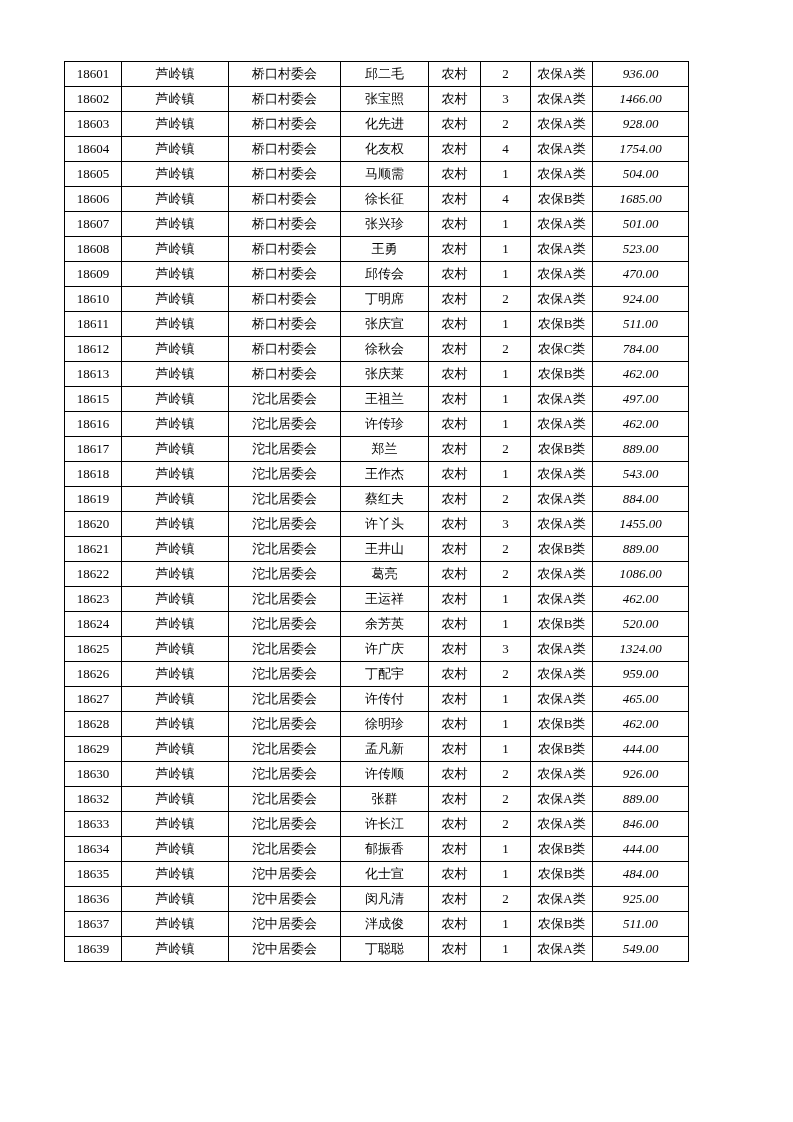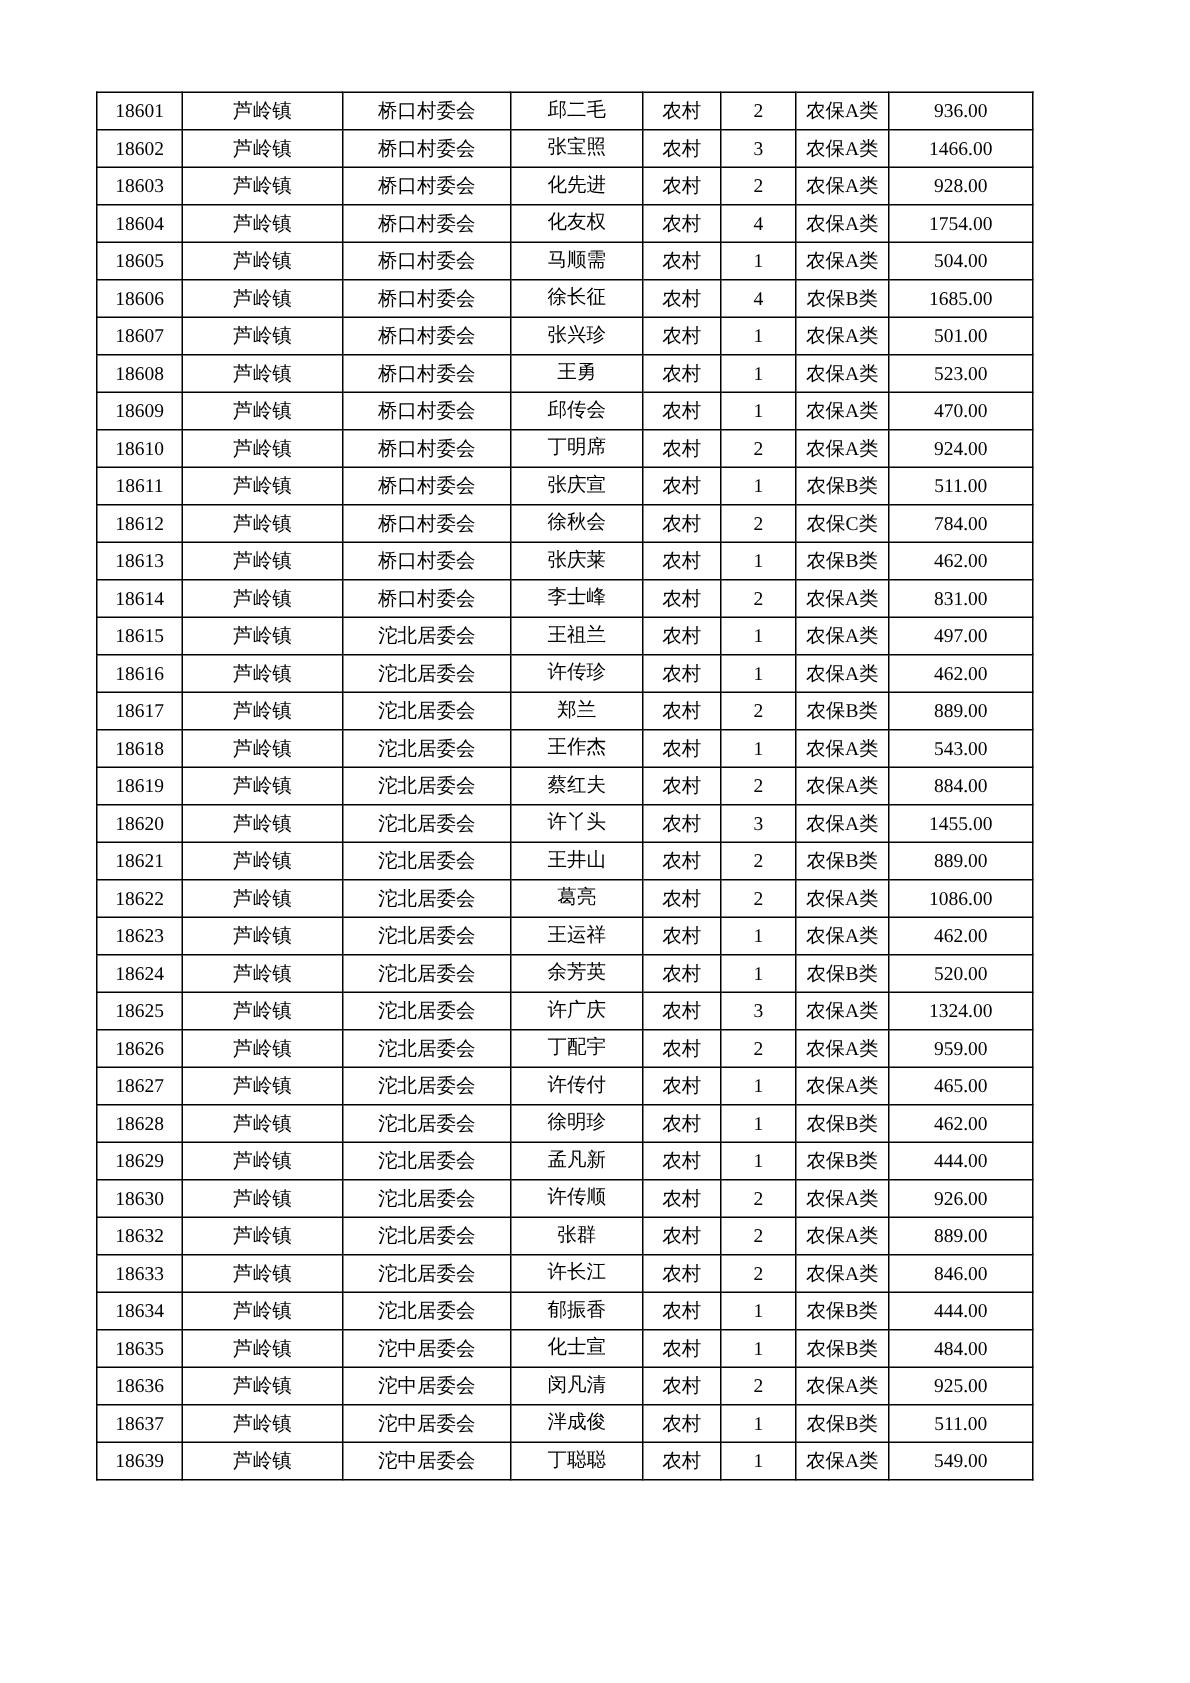--- a/index.html
+++ b/index.html
@@ -33,25 +33,25 @@
     color: #000000;
     padding: 0 2px;
     white-space: nowrap;
     overflow: hidden;
     box-sizing: border-box;
   }
   
   .c0 { width: 57px;  }  
   .c1 { width: 107px; }  
   .c2 { width: 112px; }  
-  .c3 { width: 88px; font-family: Liberation Mono, monospace;  }  
+  .c3 { width: 88px;  }  
   .c4 { width: 52px; text-align: center;  }  
   .c5 { width: 50px;  }  
   .c6 { width: 62px;  }  
-  .c7 { width: 96px;  }  
+  .c7 { width: 96px; font-style: italic;  }  
 </style>
 </head>
 <body>
 
 <div class="sheet">
   <table>
     <tbody>
         <tr>
           <td class="c0">18601</td>
           <td class="c1">芦岭镇</td>
@@ -176,30 +176,20 @@
           <td class="c0">18613</td>
           <td class="c1">芦岭镇</td>
           <td class="c2">桥口村委会</td>
           <td class="c3">张庆莱</td>
           <td class="c4">农村</td>
           <td class="c5">1</td>
           <td class="c6">农保B类</td>
           <td class="c7">462.00</td>
         </tr>
         <tr>
-          <td class="c0">18614</td>
-          <td class="c1">芦岭镇</td>
-          <td class="c2">桥口村委会</td>
-          <td class="c3">李士峰</td>
-          <td class="c4">农村</td>
-          <td class="c5">2</td>
-          <td class="c6">农保A类</td>
-          <td class="c7">831.00</td>
-        </tr>
-        <tr>
           <td class="c0">18615</td>
           <td class="c1">芦岭镇</td>
           <td class="c2">沱北居委会</td>
           <td class="c3">王祖兰</td>
           <td class="c4">农村</td>
           <td class="c5">1</td>
           <td class="c6">农保A类</td>
           <td class="c7">497.00</td>
         </tr>
         <tr>

